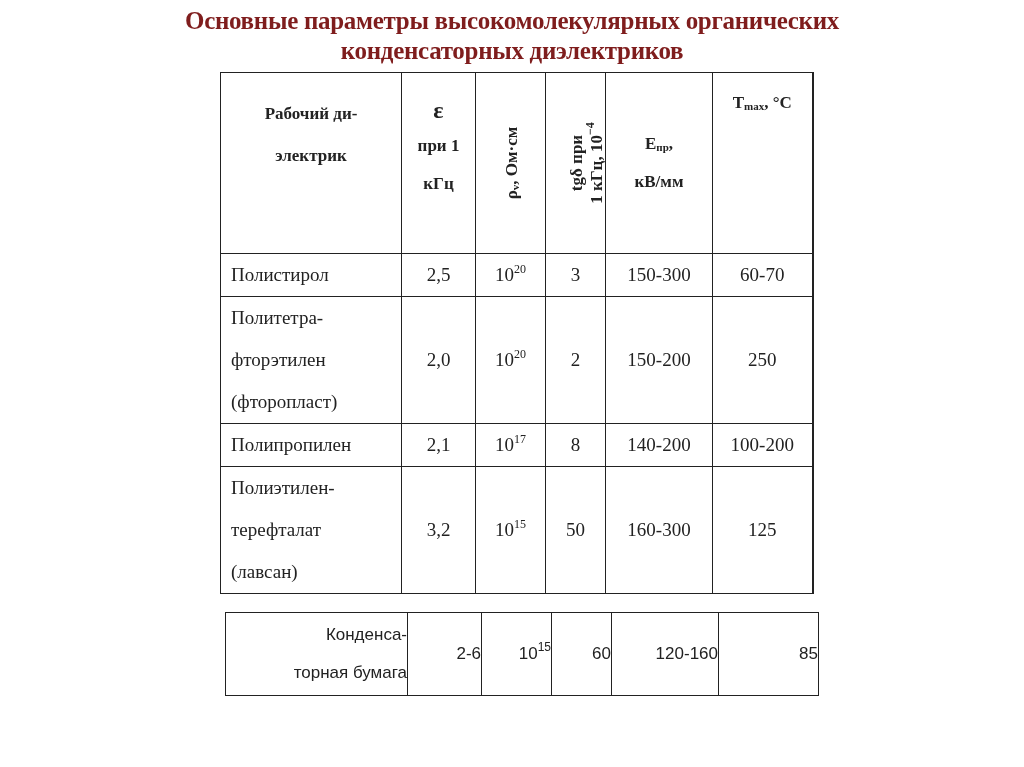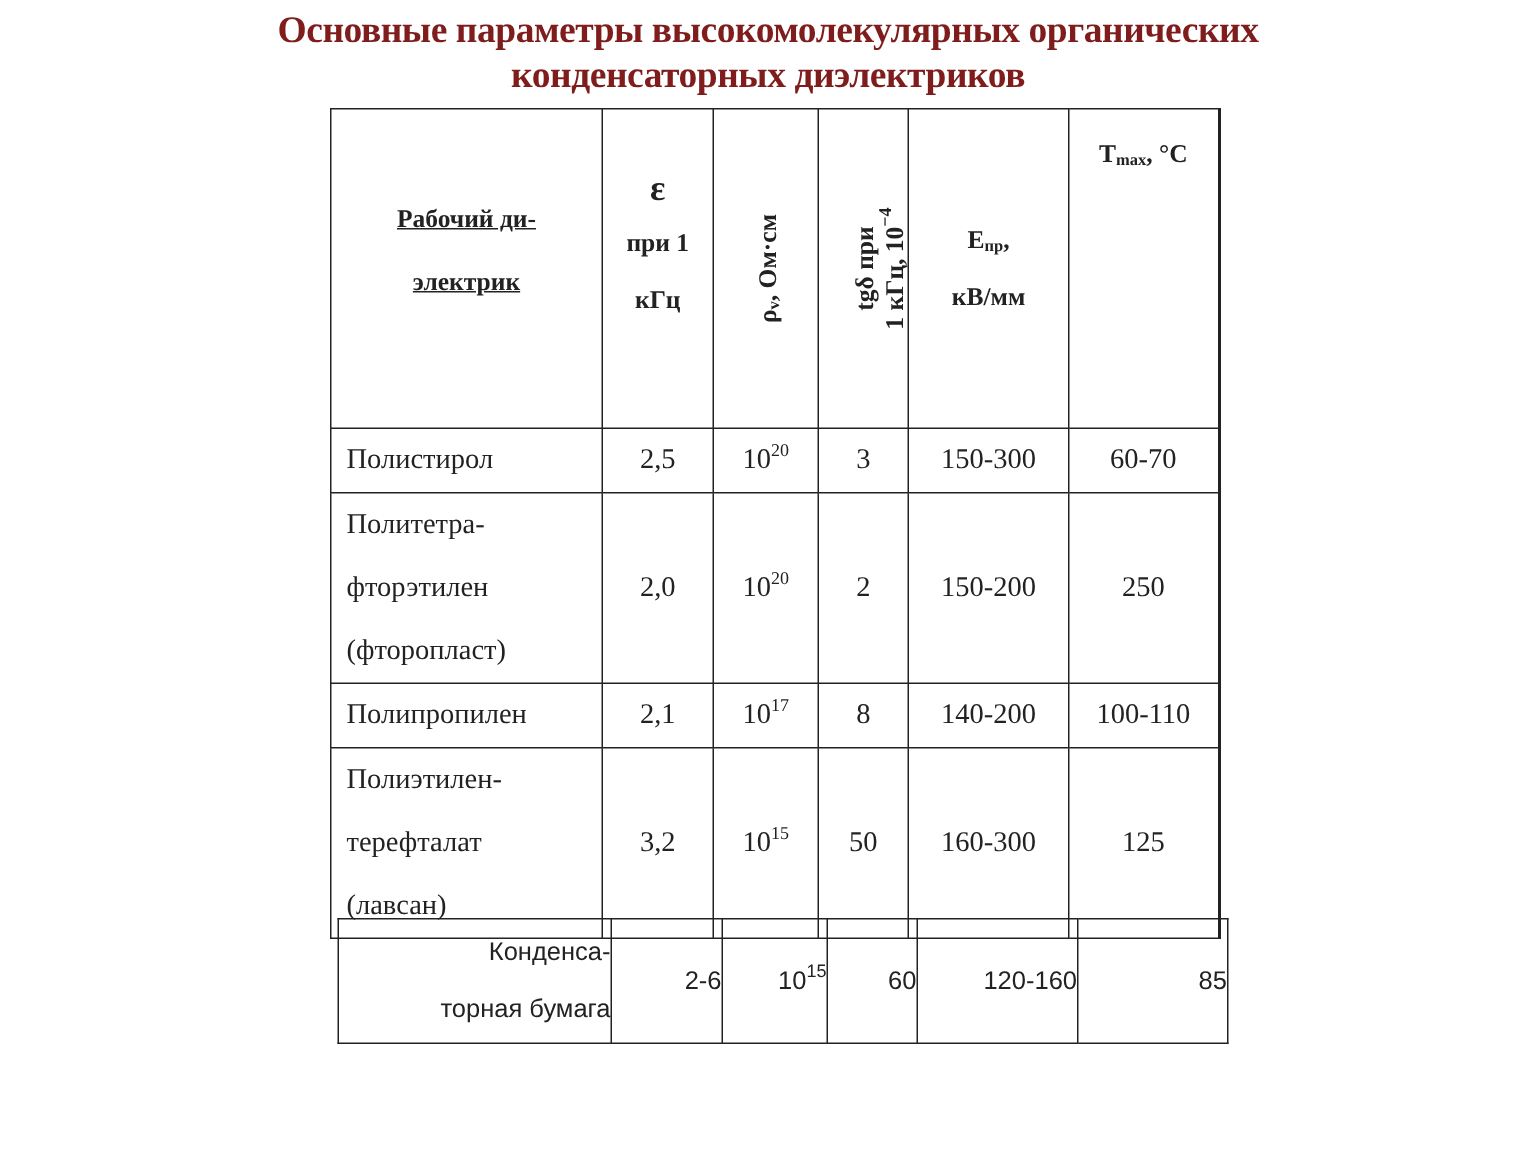--- a/index.html
+++ b/index.html
@@ -14,21 +14,21 @@
   }
   .tbl { position: absolute; border-collapse: collapse; table-layout: fixed; }
   .tbl td {
     border: 1.5px solid #222; text-align: center; vertical-align: middle; padding: 0;
     font-family: "Liberation Serif", serif; font-size: 19px; color: #222;
   }
   .tbl td.name { text-align: left; padding-left: 10px; line-height: 42px; }
   #top-table { left: 220px; top: 72px; width: 592px; border-right: 2px solid #222; }
   #top-table td.thin { border-left-color: #777; border-left-width: 1px; }
   .hdr td { height: 160px; font-weight: bold; font-size: 17px; }
-  .hdr .col1 { vertical-align: top; padding-top: 52px; line-height: 42px; text-decoration: underline; }
+  .hdr .col1 { vertical-align: top; padding-top: 20px; line-height: 42px; }
   .hdr .eps-sym { font-size: 24px; display: block; line-height: 34px; margin-top: -30px; }
   .hdr .eps-txt { display: block; line-height: 38px; }
   .rot { display: inline-block; transform: rotate(-90deg); white-space: nowrap; line-height: 20px; }
   .r1 td { height: 40px; }
   .r2 td { height: 124px; }
   .r3 td { height: 40px; }
   .r4 td { height: 124px; }
   .r5 td { height: 38px; border-bottom: none; }
   sup { font-size: 12px; vertical-align: 8px; line-height: 0; }
   sub { font-size: 11px; vertical-align: -2px; line-height: 0; }
@@ -113,21 +113,21 @@
   </tr>
 
   <tr class="r3">
     <td class="name">
           <div>Полипропилен</div>
         </td>
     <td>2,1</td>
     <td><span>10</span><sup>17</sup></td>
     <td>8</td>
     <td class="thin">140-200</td>
-    <td>100-110</td>
+    <td>100-200</td>
   </tr>
 
   <tr class="r4">
     <td class="name">
       <div>Полиэтилен-</div>
       <div>терефталат</div>
       <div>(лавсан)</div>
     </td>
     <td>3,2</td>
     <td><span>10</span><sup>15</sup></td>

